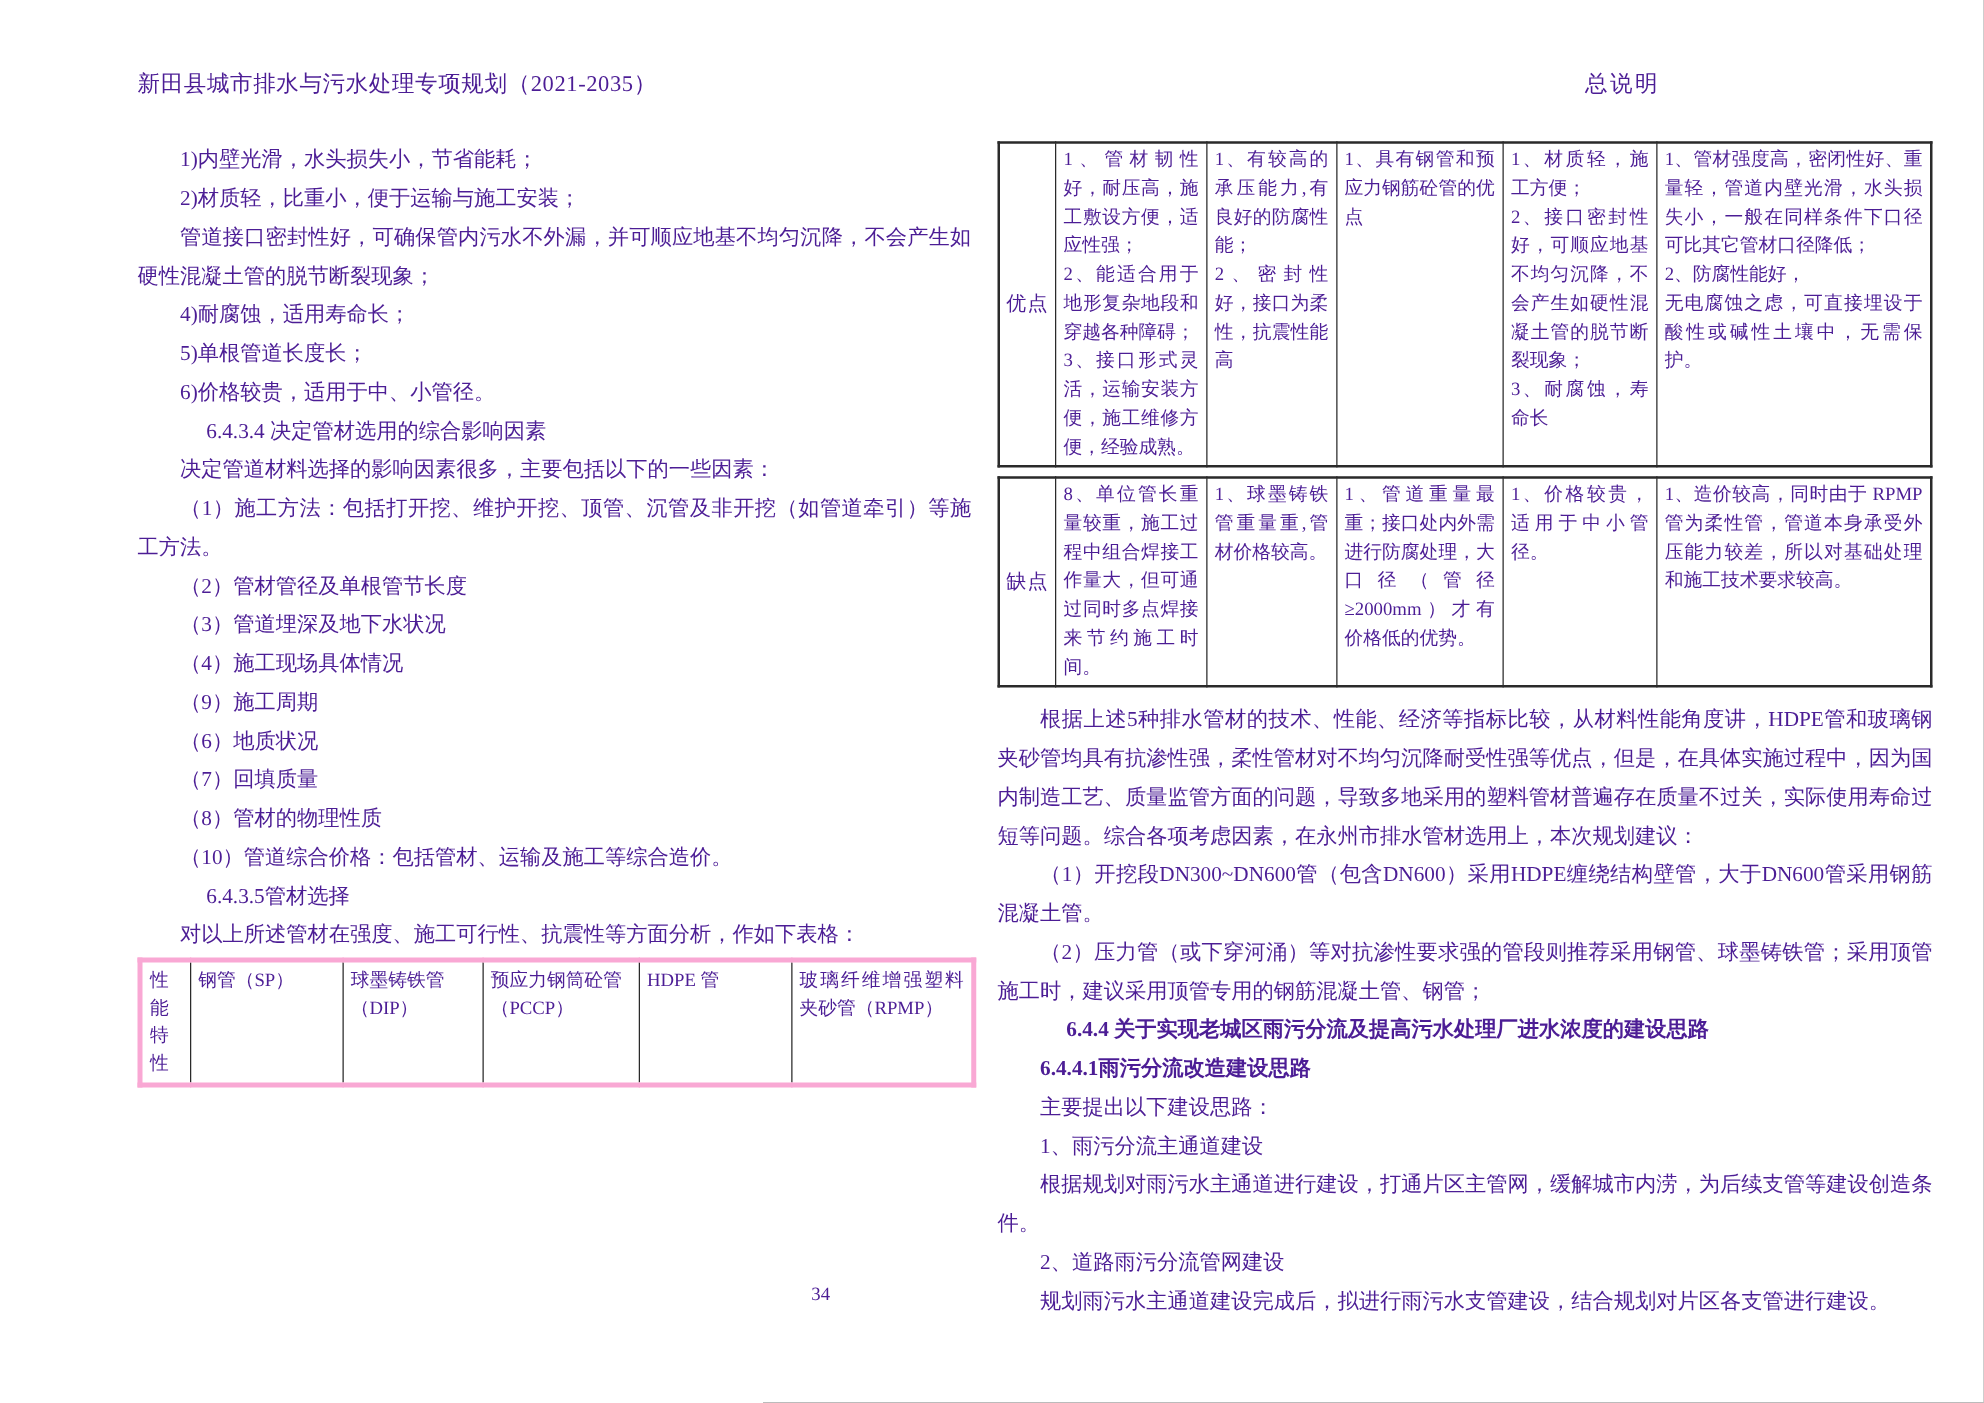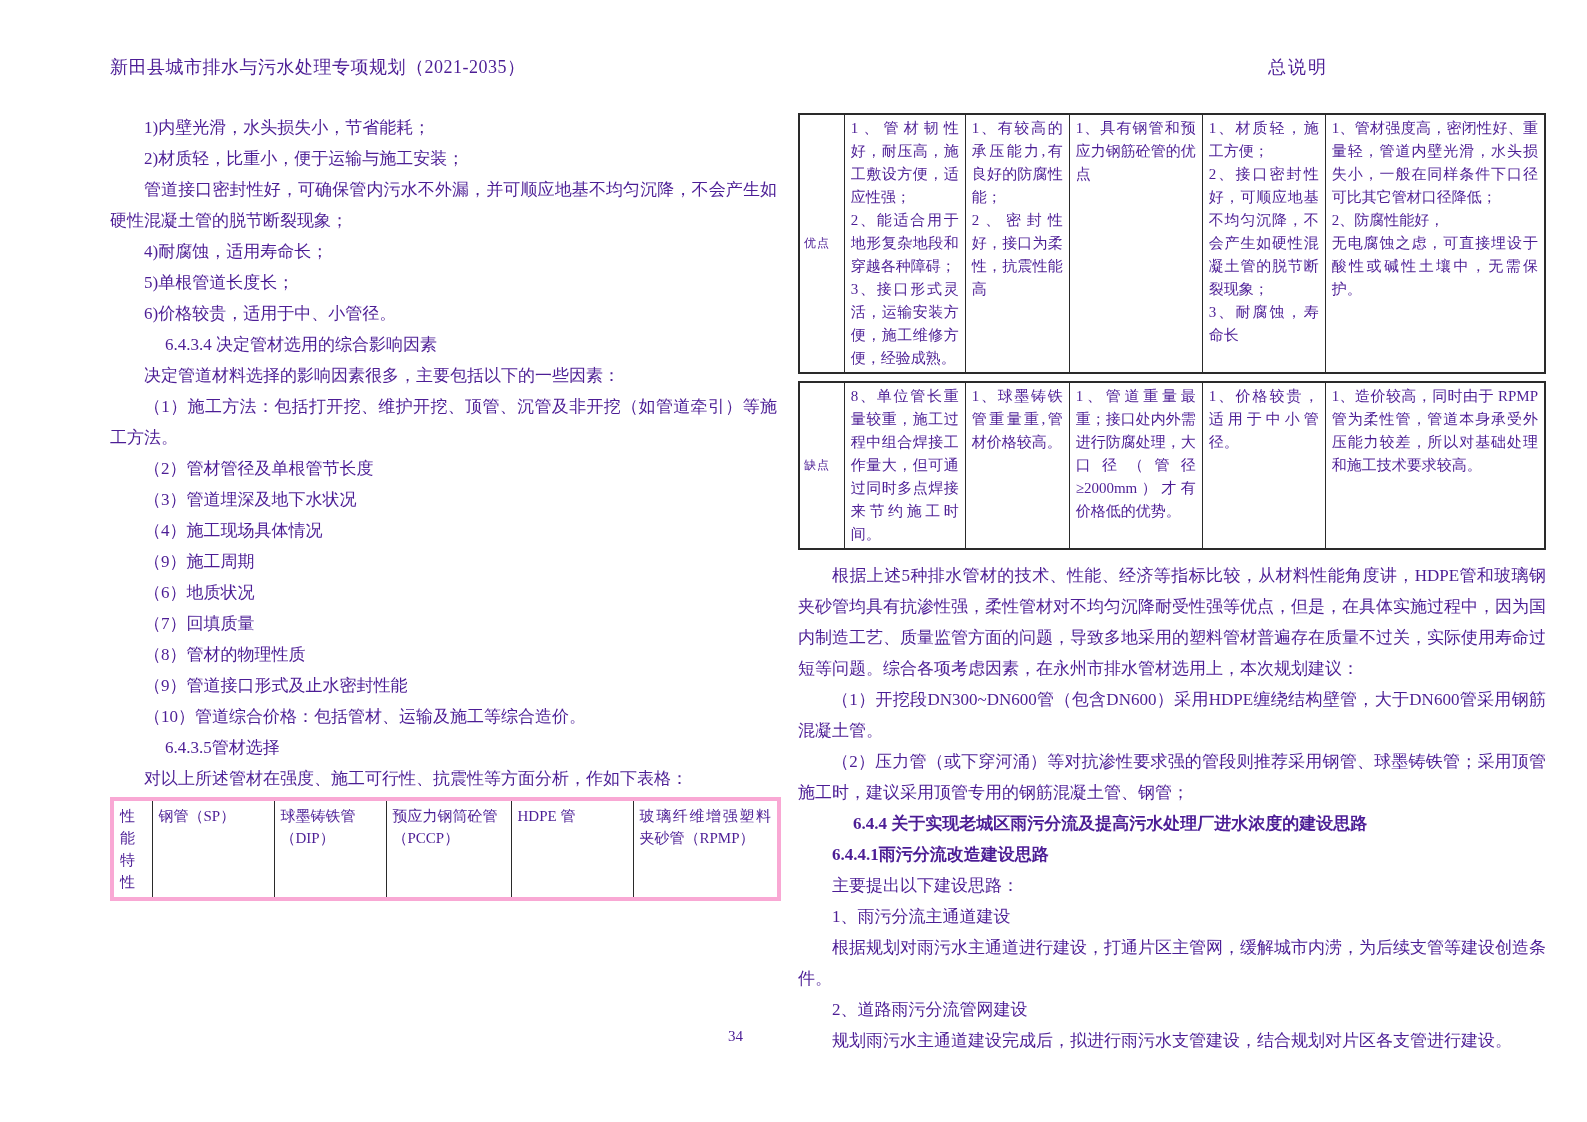--- a/index.html
+++ b/index.html
@@ -28,28 +28,28 @@
     padding:4px 6px;vertical-align:top;height:48px;text-align:justify;
   }
   .mat-table td.first{text-align:left;}
   
   .cmp-table{width:748px;border:2px solid #2a2a2a;}
   .cmp-table td{
     border:1px solid #2a2a2a;font-size:15px;line-height:23px;
     padding:2px 6px;vertical-align:top;white-space:pre-line;text-align:justify;
   }
   .cmp-table td.lbl{
-    vertical-align:middle;white-space:normal;
-    font-size:12px;letter-spacing:1px;padding:2px 4px;
+    text-align:center;vertical-align:middle;white-space:normal;
+    font-size:16px;letter-spacing:1px;padding:2px 4px;
   }
   .cmp-adv td{height:226px;}
   .cmp-dis td{height:142px;}
   .cmp-dis{margin-top:7px;}
   .rc-paragraphs{margin-top:10px;}
-  .pageno{position:absolute;left:0;width:1471px;top:1028px;text-align:center;font-size:15px;}
+  .pageno{position:absolute;left:0;width:1313px;top:1028px;text-align:center;font-size:15px;}
 </style>
 </head>
 <body>
 
 <div class="page">
 
   <div class="hdr-left">新田县城市排水与污水处理专项规划（2021-2035）</div>
   <div class="hdr-right">总说明</div>
 
   <div class="col-left">
@@ -62,21 +62,20 @@
     <p class="doc ind3">6.4.3.4 决定管材选用的综合影响因素</p>
     <p class="doc ind2">决定管道材料选择的影响因素很多，主要包括以下的一些因素：</p>
     <p class="doc ind2">（1）施工方法：包括打开挖、维护开挖、顶管、沉管及非开挖（如管道牵引）等施工方法。</p>
     <p class="doc ind2">（2）管材管径及单根管节长度</p>
     <p class="doc ind2">（3）管道埋深及地下水状况</p>
     <p class="doc ind2">（4）施工现场具体情况</p>
     <p class="doc ind2">（9）施工周期</p>
     <p class="doc ind2">（6）地质状况</p>
     <p class="doc ind2">（7）回填质量</p>
     <p class="doc ind2">（8）管材的物理性质</p>
-    <p class="doc ind2">（9）管道接口形式及止水密封性能</p>
     <p class="doc ind2">（10）管道综合价格：包括管材、运输及施工等综合造价。</p>
     <p class="doc ind3">6.4.3.5管材选择</p>
     <p class="doc ind2">对以上所述管材在强度、施工可行性、抗震性等方面分析，作如下表格：</p>
 
     <table class="mat-table">
       <colgroup>
         <col style="width:40px">
           <col style="width:122px">
           <col style="width:112px">
         <col style="width:125px">

